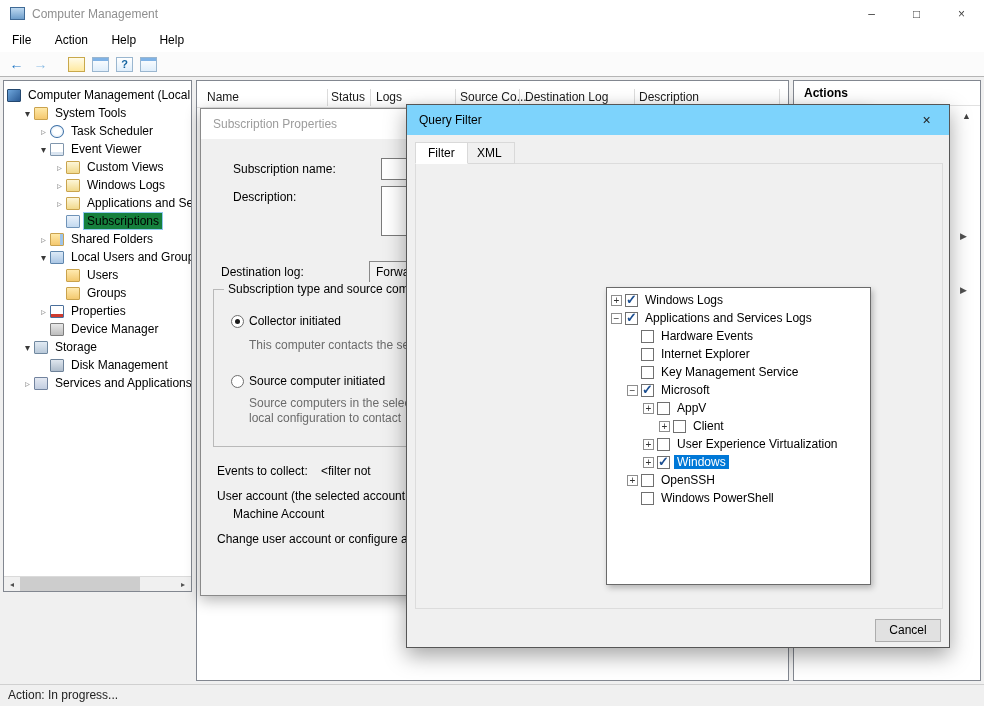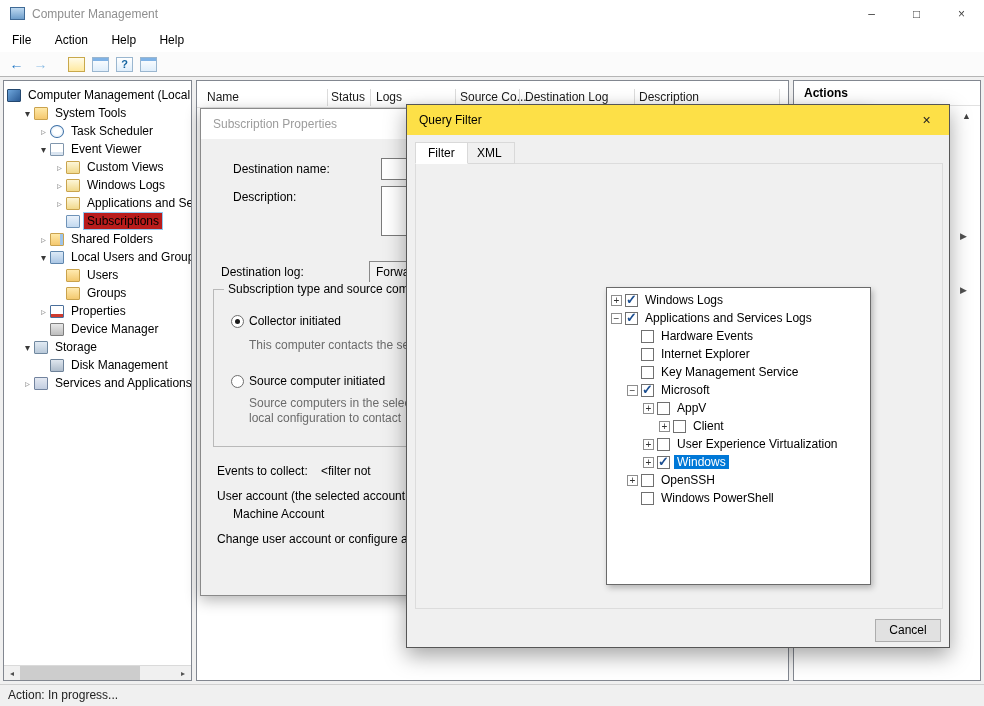--- a/index.html
+++ b/index.html
@@ -16,42 +16,42 @@
 .mitem{display:inline-block;padding:0 10px;line-height:24px}
 
 .toolbar{position:absolute;left:0;top:52px;width:984px;height:25px;background:#fbfbfb;border-bottom:1px solid #b5b5b5;display:flex;align-items:center;padding-left:8px;gap:7px}
 .tbarrow{font-size:14px;font-weight:bold;width:17px;text-align:center}
 .tbarrow.back{color:#1e76c6}.tbarrow.fwd{color:#8cbce4}
 .tbic{display:inline-block;width:17px;height:15px;border:1px solid #9ab6cf;background:linear-gradient(#ffffff,#dfeefb)}
 .tb-export{margin-left:12px;background:linear-gradient(#fffbe8,#ffe9a0);border-color:#c8a84b}
 .tb-tree,.tb-panes{box-shadow:inset 0 3px 0 #7fb2e5}
 .tb-help{font-weight:bold;color:#1464a0;text-align:center;line-height:13px;font-size:11px}
 
-.tree-panel{position:absolute;left:3px;top:80px;width:189px;height:601px;background:#fff;border:1px solid #828790;overflow:hidden}
+.tree-panel{position:absolute;left:3px;top:80px;width:189px;height:512px;background:#fff;border:1px solid #828790;overflow:hidden}
 .tree-body{position:absolute;left:1px;top:5px;right:1px}
 .trow{display:flex;align-items:center;height:18px;white-space:nowrap}
 .chev{display:inline-block;width:13px;flex:0 0 13px;text-align:center;font-size:10px}
 .chev.c{color:#9b9b9b}.chev.e{color:#3a3a3a}
 .ic{display:inline-block;width:14px;height:13px;margin-right:4px;flex:0 0 14px;border-radius:1px}
 .ic-computer{background:linear-gradient(135deg,#6ea6dc,#2a5a94);border:1px solid #24486f}
 .ic-folder{background:linear-gradient(#ffe9a8,#f5c86e);border:1px solid #caa24e}
 .ic-clock{border-radius:50%;background:radial-gradient(#fff 40%,#cfe2f3);border:1px solid #3b6ea5}
 .ic-eventvwr{background:#fff;border:1px solid #8096ad;box-shadow:inset 0 -3px 0 #d9e4f0}
 .ic-views{background:linear-gradient(#fdf6d8,#f1d98c);border:1px solid #c9a44e}
 .ic-subs{background:linear-gradient(#eaf2fb,#c3d9ef);border:1px solid #6f93b8}
 .ic-shared{background:linear-gradient(#ffe9a8,#f5c86e);border:1px solid #caa24e;box-shadow:inset -3px 0 0 #9fc4e8}
 .ic-users{background:linear-gradient(#dce9f6,#aac6e4);border:1px solid #5f86ad}
 .ic-folderplain{background:linear-gradient(#ffeab0,#f3c96f);border:1px solid #c9a24c}
 .ic-perf{background:#fff;border:1px solid #4a6f9b;box-shadow:inset 0 -3px 0 #cf3b2f}
 .ic-devmgr{background:linear-gradient(#e8e8e8,#bdbdbd);border:1px solid #7e7e7e}
 .ic-storage{background:linear-gradient(#e2ebf4,#b9c9d9);border:1px solid #70889f}
 .ic-disk{background:linear-gradient(#dfe6ee,#aebccb);border:1px solid #6d8299}
 .ic-services{background:linear-gradient(#e4e9f2,#c2cde0);border:1px solid #72839e}
 .tlabel{padding:1px 3px}
-.trow.sel .tlabel{background:#b91c1c;outline:1px solid #90c8f0}
+.trow.sel .tlabel{background:#15803d;outline:1px solid #90c8f0}
 .hscroll{position:absolute;left:0;right:0;bottom:0;height:15px;background:#f0f0f0;border-top:1px solid #dadada;display:flex;align-items:center}
 .sarrow{width:16px;text-align:center;font-size:8px;color:#505050;flex:0 0 16px}
 .sarrow.right{margin-left:auto}
 .sthumb{height:15px;width:120px;background:#cdcdcd;flex:0 0 120px}
 
 .list-panel{position:absolute;left:196px;top:80px;width:593px;height:601px;background:#fff;border:1px solid #828790}
 .list-header{position:absolute;left:0;top:6px;right:0;height:21px;border-bottom:1px solid #e3e3e3}
 .col{position:absolute;top:3px;color:#1a1a1a;white-space:nowrap}
 .colsep{position:absolute;top:2px;width:1px;height:17px;background:#dcdcdc}
 
@@ -77,21 +77,21 @@
 .radio.on::after{content:"";position:absolute;left:3px;top:3px;width:5px;height:5px;border-radius:50%;background:#1a1a1a}
 .cbg{position:absolute;display:flex;align-items:center;gap:6px;white-space:nowrap}
 .groupbox{position:absolute;border:1px solid #b9b9b9}
 .gtitle{position:absolute;left:10px;top:-8px;background:#f0f0f0;padding:0 4px;white-space:nowrap}
 
 .sub-dialog{position:absolute;left:200px;top:108px;width:670px;height:488px;background:#f0f0f0;border:1px solid #8a8a8a;box-shadow:0 4px 14px rgba(0,0,0,.3);z-index:10}
 .sd-titlebar{position:absolute;left:0;top:0;right:0;height:30px;background:#fff}
 .sd-title{position:absolute;left:12px;top:8px;color:#9c9c9c}
 
 .qf-dialog{position:absolute;left:406px;top:104px;width:544px;height:544px;background:#f0f0f0;border:1px solid #565656;box-shadow:0 8px 20px rgba(0,0,0,.35);z-index:20}
-.qf-titlebar{position:absolute;left:0;top:0;right:0;height:30px;background:#fde047}
+.qf-titlebar{position:absolute;left:0;top:0;right:0;height:30px;background:#7dd3fc}
 .qf-title{position:absolute;left:12px;top:8px}
 .qf-close{position:absolute;right:0;top:0;width:45px;height:30px;text-align:center;line-height:30px;font-size:14px;color:#222}
 .tab{position:absolute;top:37px;height:22px;line-height:21px;padding:0 12px;background:#f0f0f0;border:1px solid #d9d9d9;z-index:2}
 .tab.active{background:#fff;border-bottom:1px solid #fff;z-index:3}
 .qf-page{position:absolute;left:8px;top:58px;width:528px;height:446px;border:1px solid #dcdcdc;background:#f0f0f0;z-index:1}
 
 .qf-drop{position:absolute;left:199px;top:182px;width:265px;height:298px;background:#fff;border:1px solid #6a6a6a;box-shadow:2px 3px 6px rgba(0,0,0,.25);padding-top:3px;overflow:hidden;z-index:5}
 .qt-row{display:flex;align-items:center;height:18px;white-space:nowrap}
 .exp{display:inline-block;width:11px;height:11px;border:1px solid #8e8e8e;background:#fff;color:#333;font-size:10px;line-height:9px;text-align:center;flex:0 0 11px;margin-right:3px}
 .exp.none{border:none;background:transparent}
@@ -247,21 +247,21 @@
     </div>
     <span class="ap-up">▲</span>
     <span class="ap-arrow" style="top:150px">▶</span>
     <span class="ap-arrow" style="top:204px">▶</span>
   </div>
 
   <div class="sub-dialog">
     <div class="sd-titlebar">
       <span class="sd-title">Subscription Properties</span>
     </div>
-    <span class="lbl" style="left:32px;top:53px">Destination name:</span>
+    <span class="lbl" style="left:32px;top:53px">Subscription name:</span>
     <div class="field" style="left:180px;top:49px;width:420px;height:22px"></div>
     <span class="lbl" style="left:32px;top:81px">Description:</span>
     <div class="field" style="left:180px;top:77px;width:420px;height:50px"></div>
     <span class="lbl" style="left:20px;top:156px">Destination log:</span>
     <div class="combo" style="left:168px;top:152px;width:260px;height:22px">
       <span class="cval">Forward</span>
     </div>
     <div class="groupbox" style="left:12px;top:180px;width:640px;height:158px">
       <span class="gtitle">Subscription type and source comp</span>
     </div>

